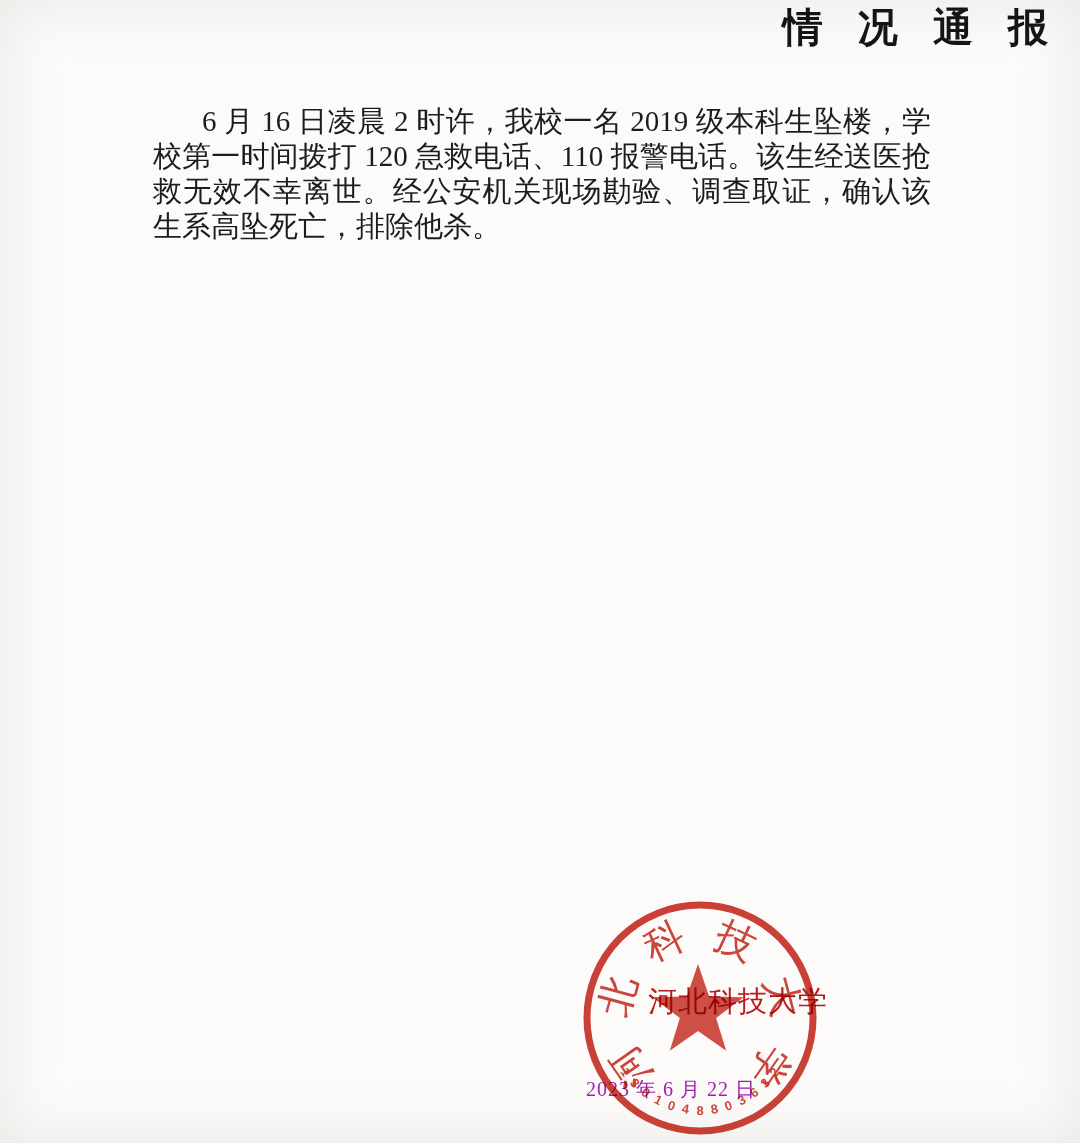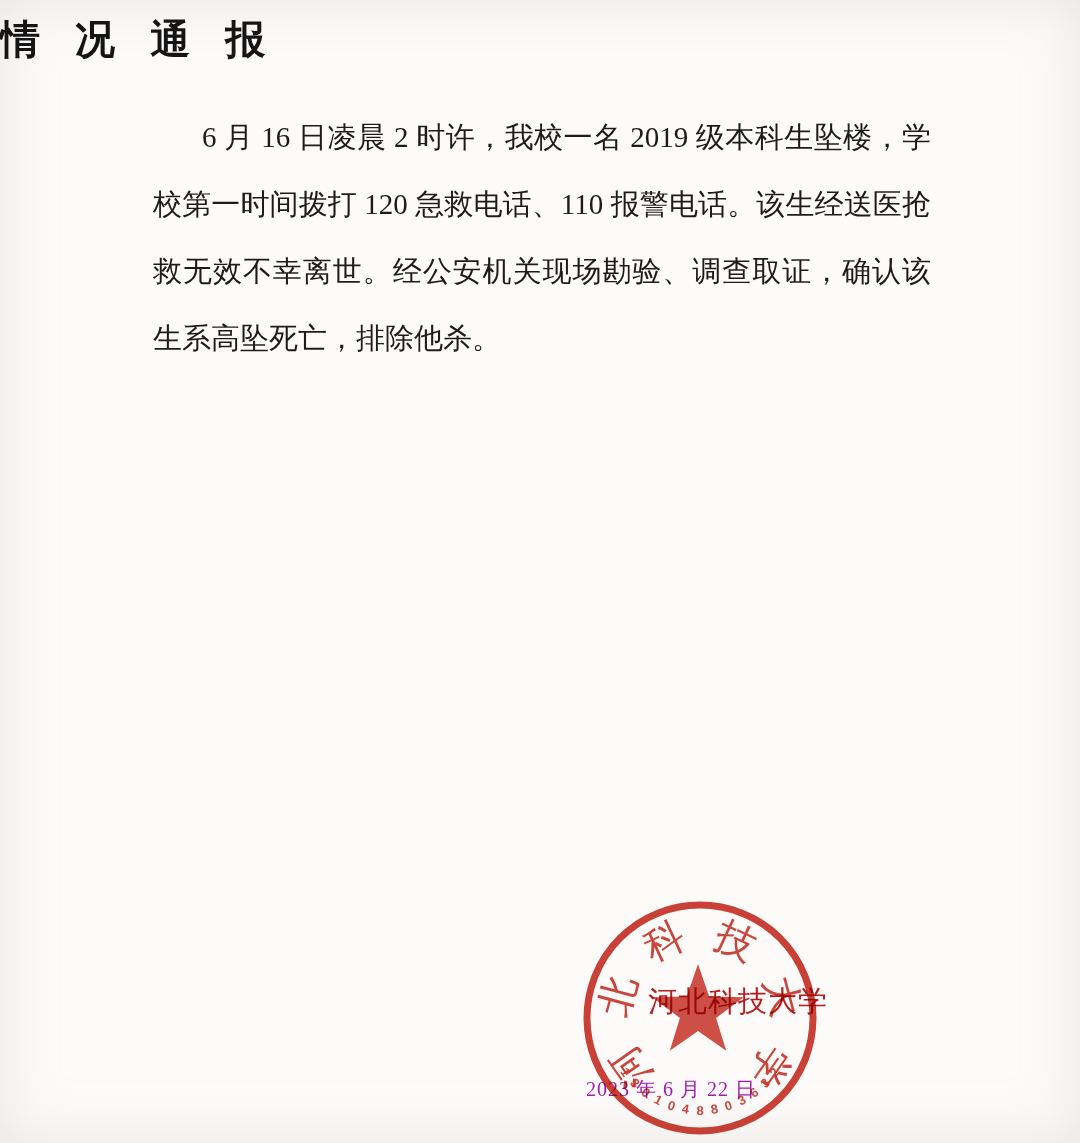--- a/index.html
+++ b/index.html
@@ -6,29 +6,29 @@
   .page {
     position:relative;
     width:1080px; height:1143px;
     margin:0 auto;
     background:#fcfbfa;
     overflow:hidden;
     box-shadow: inset 0 0 60px rgba(180,175,168,0.25);
     font-family:"Liberation Serif","DejaVu Serif",serif;
   }
   .doc-title {
-    position:absolute; top:12px; left:0; width:1060px;
-    text-align:left;
+    position:absolute; top:0; left:0; width:1060px;
+    text-align:right;
     font-family:"Liberation Sans","DejaVu Sans",sans-serif;
     font-weight:bold; font-size:40px; letter-spacing:12px;
     color:#151515;
   }
   .body-text {
     position:absolute; left:153px; top:104px; width:778px;
-    font-size:29px; line-height:67px; color:#1c1c1c;
+    font-size:29px; line-height:35px; color:#1c1c1c;
     text-align:justify; text-justify:inter-ideograph;
   }
   .body-text p { margin:0; text-indent:49px; }
   .signature {
     position:absolute; left:648px; top:982px;
     font-size:29px; letter-spacing:1px; color:#b91c1c;
     white-space:nowrap;
     text-align:center;
   }
   .date-line {

